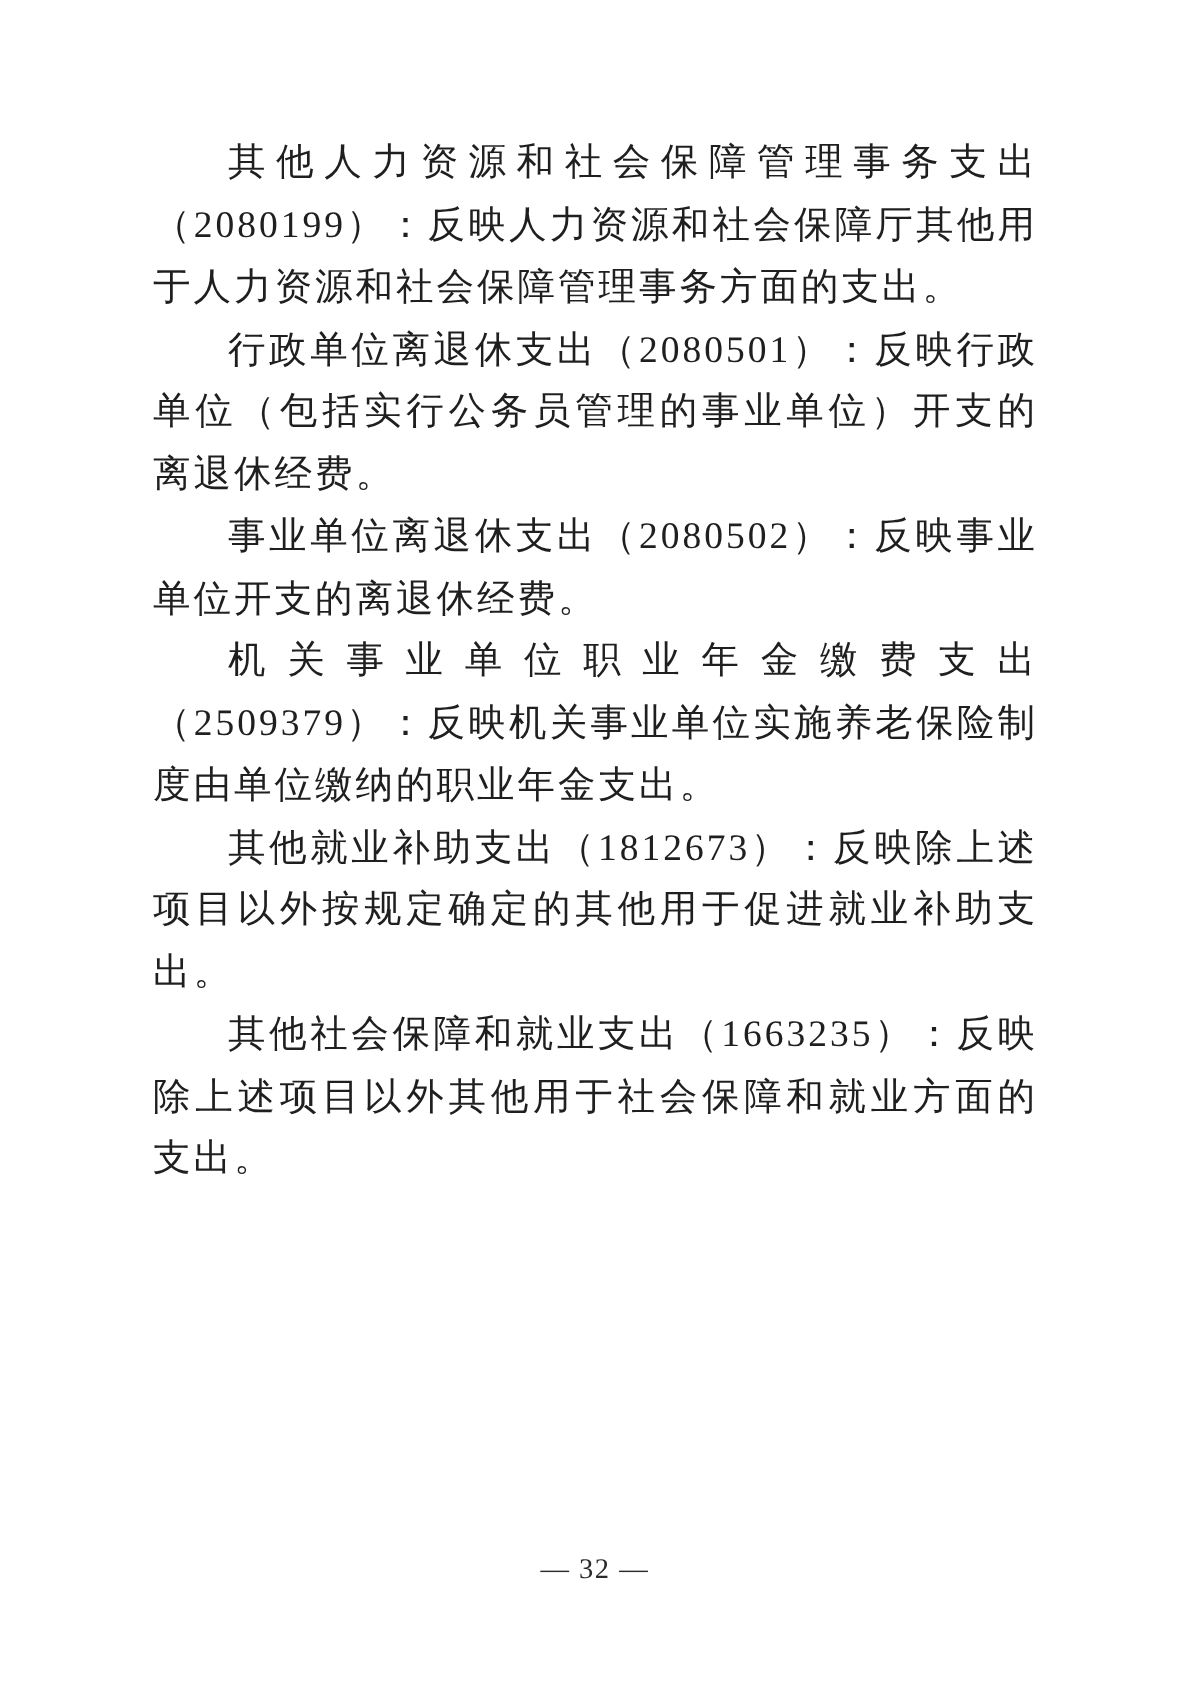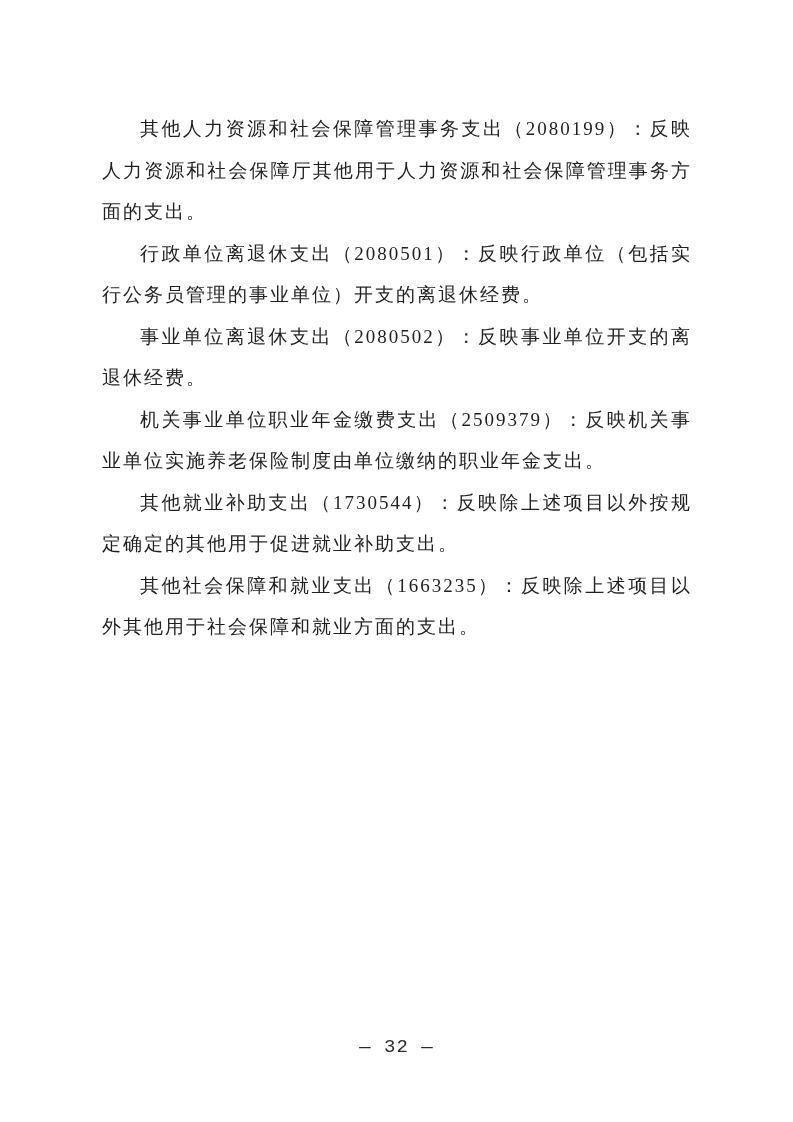--- a/index.html
+++ b/index.html
@@ -10,53 +10,52 @@
   .page {
     position: relative;
     width: 793px;
     height: 1122px;
     background: #ffffff;
     overflow: hidden;
     font-family: "Liberation Serif", "DejaVu Serif", serif;
   }
   .text-block {
     position: absolute;
-    top: 108px;
+    top: 88px;
     left: 102px;
     width: 590px;
     color: #1f1f1f;
-    font-size: 19px;
+    font-size: 25px;
     line-height: 41.5px;
     text-align: justify;
     text-justify: inter-ideograph;
     letter-spacing: 2px;
   }
   .text-block p {
     margin: 0;
     padding: 0;
     text-indent: 2em;
   }
   .page-number {
     position: absolute;
     top: 1036px;
     left: 0;
     width: 100%;
     text-align: center;
     color: #2a2a2a;
     font-size: 19px;
     letter-spacing: 1px;
-    font-family: Liberation Mono, monospace;
   }
 </style>
 </head>
 <body>
 
 <div class="page">
   <div class="text-block">
     <p>其他人力资源和社会保障管理事务支出（2080199）：反映人力资源和社会保障厅其他用于人力资源和社会保障管理事务方面的支出。</p>
     <p>行政单位离退休支出（2080501）：反映行政单位（包括实行公务员管理的事业单位）开支的离退休经费。</p>
     <p>事业单位离退休支出（2080502）：反映事业单位开支的离退休经费。</p>
     <p>机关事业单位职业年金缴费支出（2509379）：反映机关事业单位实施养老保险制度由单位缴纳的职业年金支出。</p>
-    <p>其他就业补助支出（1730544）：反映除上述项目以外按规定确定的其他用于促进就业补助支出。</p>
+    <p>其他就业补助支出（1812673）：反映除上述项目以外按规定确定的其他用于促进就业补助支出。</p>
     <p>其他社会保障和就业支出（1663235）：反映除上述项目以外其他用于社会保障和就业方面的支出。</p>
   </div>
   <div class="page-number">— 32 —</div>
 </div>
 
 </body></html>

